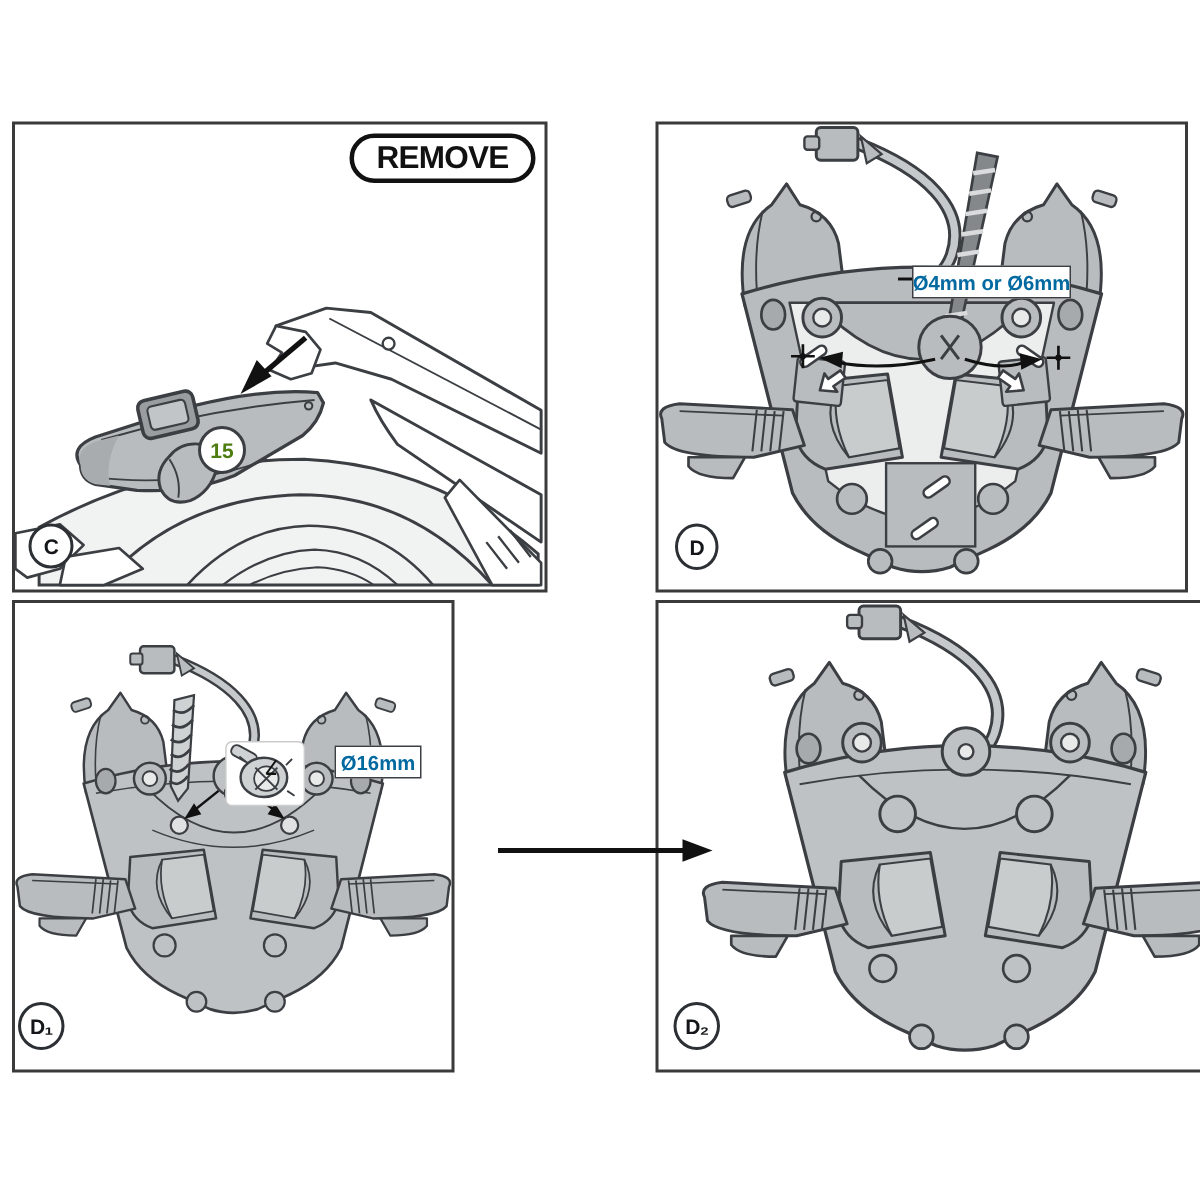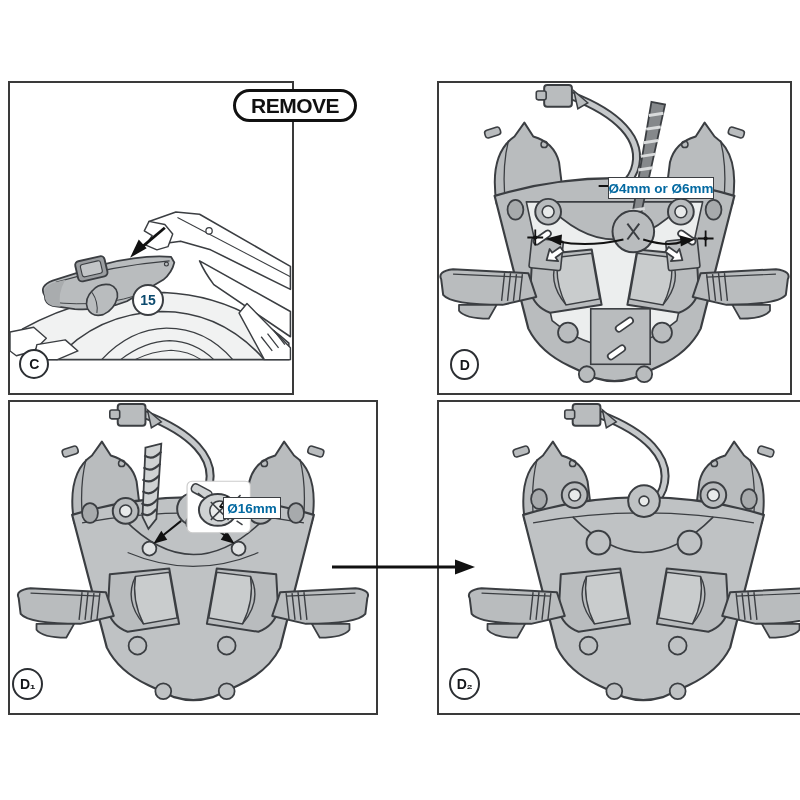--- a/index.html
+++ b/index.html
@@ -1,42 +1,42 @@
 <!DOCTYPE html>
 <html><head>
 <meta charset="utf-8">
 <style>
   html,body{margin:0;padding:0;background:#ffffff;}
   body{font-family:"Liberation Sans","DejaVu Sans",sans-serif;}
   #stage{position:relative;width:800px;height:800px;background:#fff;overflow:hidden;}
   .panel{position:absolute;background:#fff;border:2px solid #3a3a3a;box-sizing:border-box;}
-  #panel-c {left:8px;  top:81px;  width:286px; height:314px;text-decoration:underline;}
+  #panel-c {left:8px;  top:81px;  width:357px; height:314px;text-decoration:underline;}
   #panel-d {left:437px; top:81px;  width:355px; height:314px;}
-  #panel-d1{left:8px;  top:400px; width:370px; height:315px;}
+  #panel-d1{left:8px;  top:400px; width:295px; height:315px;}
   #panel-d2{left:437px; top:400px; width:413px; height:315px;}
   .panel svg{position:absolute;left:0;top:0;width:100%;height:100%;}
   .badge-id{
     position:absolute;display:flex;align-items:center;justify-content:center;
     background:#fff;border:2px solid #2c2f33;border-radius:50%;
     font-weight:700;font-size:14px;color:#14161a;z-index:5;letter-spacing:-0.5px;
   }
   #badge-c {left:9px;  bottom:14px; width:26px;height:26px;}
   #badge-d {left:11px; bottom:13px; width:25px;height:27px;}
   #badge-d1{left:2px; bottom:13px; width:27px;height:28px;}
   #badge-d2{left:10px; bottom:13px; width:27px;height:28px;}
   .remove-pill{
     position:absolute;left:223px;top:6px;width:124px;height:33px;
     display:flex;align-items:center;justify-content:center;
     border:3.5px solid #111;border-radius:20px;background:#fff;box-sizing:border-box;
     font-weight:700;font-size:21px;letter-spacing:-0.5px;color:#111;z-index:5;
   }
   .callout-15{
     position:absolute;left:122px;top:201px;width:28px;height:28px;border-radius:50%;
     background:#fff;border:2px solid #3b3e42;display:flex;align-items:center;justify-content:center;
-    font-weight:700;font-size:14px;color:#0c4a6e;z-index:5;
+    font-weight:700;font-size:14px;color:#4d7c0f;z-index:5;
   }
   .dim-label{
     position:absolute;background:#fff;border:1.5px solid #3b3e42;
     font-weight:700;color:#0369a1;white-space:nowrap;z-index:6;
     display:flex;align-items:center;justify-content:center;box-sizing:border-box;
   }
   #dim-d {left:169px;top:94px;width:106px;height:22px;font-size:13.5px;}
   #dim-d1{left:213px;top:95px;width:58px; height:22px;font-size:13.5px;}
   #arrow-next{position:absolute;left:328px;top:556px;width:152px;height:22px;z-index:8;}
   .hidden-defs{position:absolute;width:0;height:0;}

